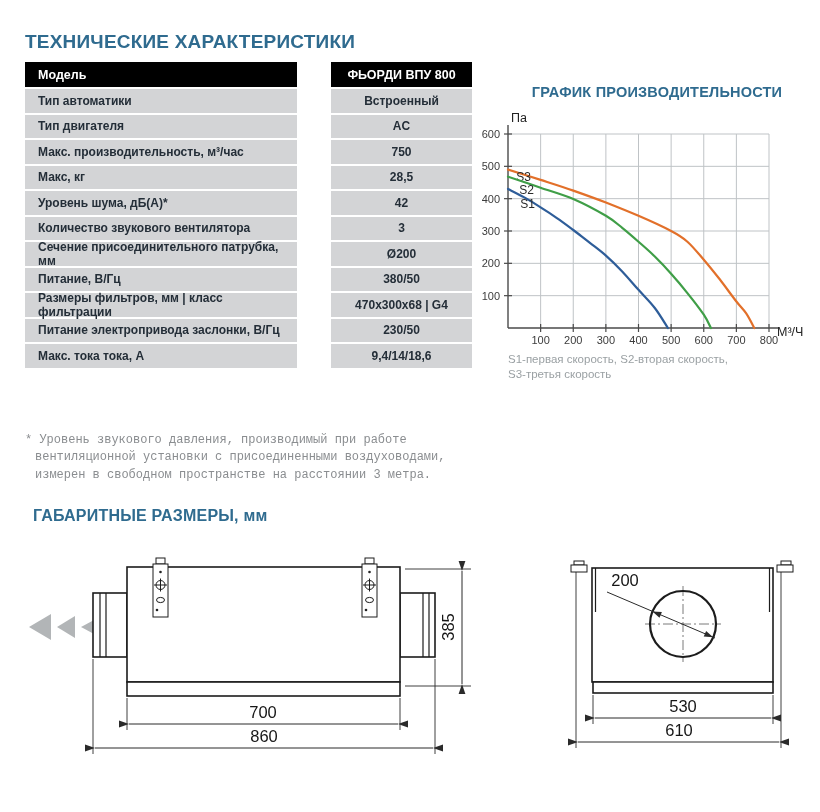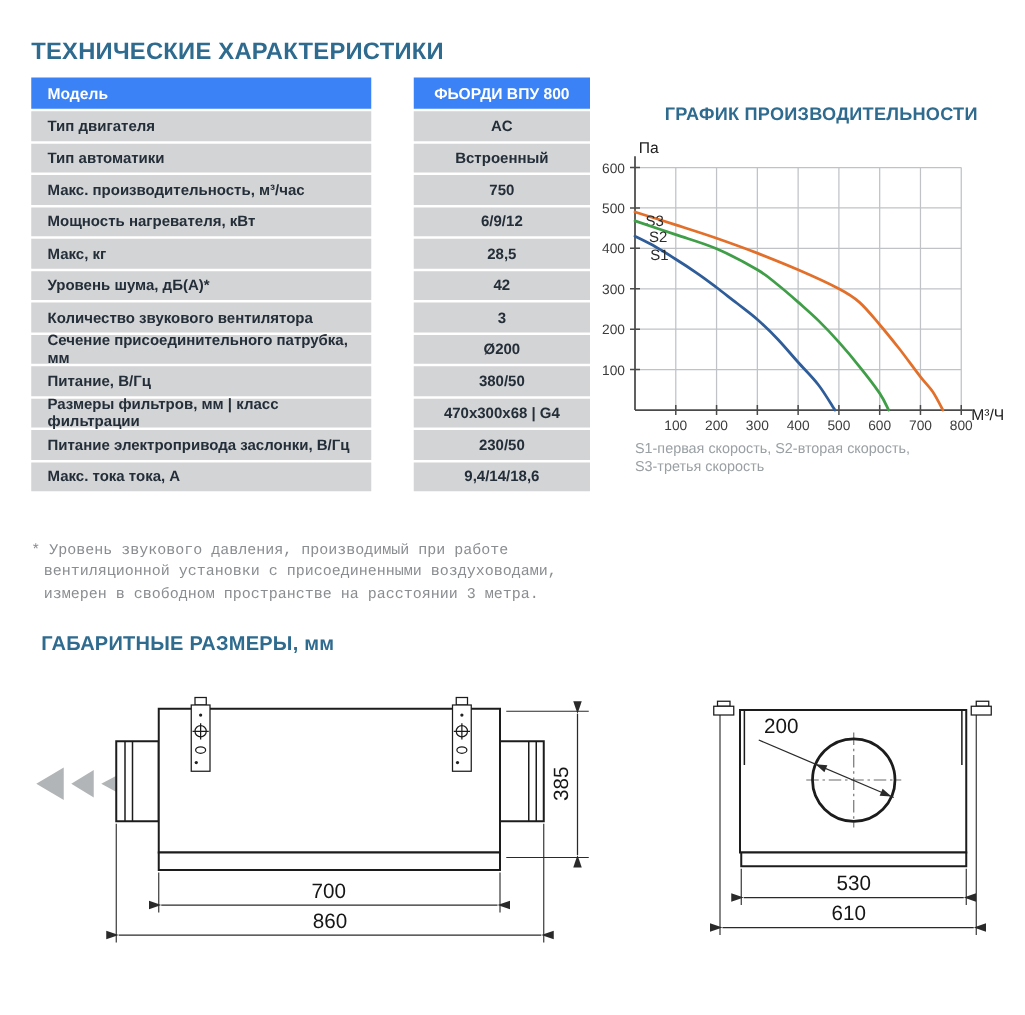--- a/index.html
+++ b/index.html
@@ -17,21 +17,21 @@
 
   
   #spec-table{position:absolute;left:25px;top:62px;width:447px;}
   .t-row{display:flex;margin-bottom:2px;}
   .t-cell{
     background:#d3d4d6;box-sizing:border-box;height:23.5px;
     display:flex;align-items:center;font-size:12px;font-weight:600;color:#242e38;
   }
   .t-param{width:272px;padding-left:13px;margin-right:2px;}
   .t-value{flex:1;justify-content:center;text-align:center;margin-left:32px;}
-  .t-head .t-cell{background:#3b82f6;color:#ffffff;font-size:12.5px;font-weight:700;height:25px;}
+  .t-head .t-cell{background:#000000;color:#ffffff;font-size:12.5px;font-weight:700;height:25px;}
 
   #footnote{
     position:absolute;left:25px;top:432px;width:436px;
     font-size:12px;line-height:1.45;color:#8a8d90;
     padding-left:10px;text-indent:-10px;font-family:Liberation Mono, monospace;
   }
 
   
   #chart-block{position:absolute;left:478px;top:106px;width:342px;}
   #chart-svg{display:block;}
@@ -59,34 +59,30 @@
 <div class="h1" id="main-title">ТЕХНИЧЕСКИЕ ХАРАКТЕРИСТИКИ</div>
 <div class="h1" id="chart-title">ГРАФИК ПРОИЗВОДИТЕЛЬНОСТИ</div>
 <div class="h1" id="dims-title">ГАБАРИТНЫЕ РАЗМЕРЫ, мм</div>
 
 <div id="spec-table">
   <div class="t-row t-head">
     <div class="t-cell t-param">Модель</div>
     <div class="t-cell t-value">ФЬОРДИ ВПУ 800</div>
   </div>
   <div class="t-row">
+    <div class="t-cell t-param">Тип автоматики</div>
+    <div class="t-cell t-value">Встроенный</div>
+  </div>
+  <div class="t-row">
     <div class="t-cell t-param">Тип двигателя</div>
     <div class="t-cell t-value">AC</div>
   </div>
   <div class="t-row">
-    <div class="t-cell t-param">Тип автоматики</div>
-    <div class="t-cell t-value">Встроенный</div>
-  </div>
-  <div class="t-row">
     <div class="t-cell t-param">Макс. производительность, м³/час</div>
     <div class="t-cell t-value">750</div>
-  </div>
-  <div class="t-row">
-    <div class="t-cell t-param">Мощность нагревателя, кВт</div>
-    <div class="t-cell t-value">6/9/12</div>
   </div>
   <div class="t-row">
     <div class="t-cell t-param">Макс, кг</div>
     <div class="t-cell t-value">28,5</div>
   </div>
   <div class="t-row">
     <div class="t-cell t-param">Уровень шума, дБ(А)*</div>
     <div class="t-cell t-value">42</div>
   </div>
   <div class="t-row">

